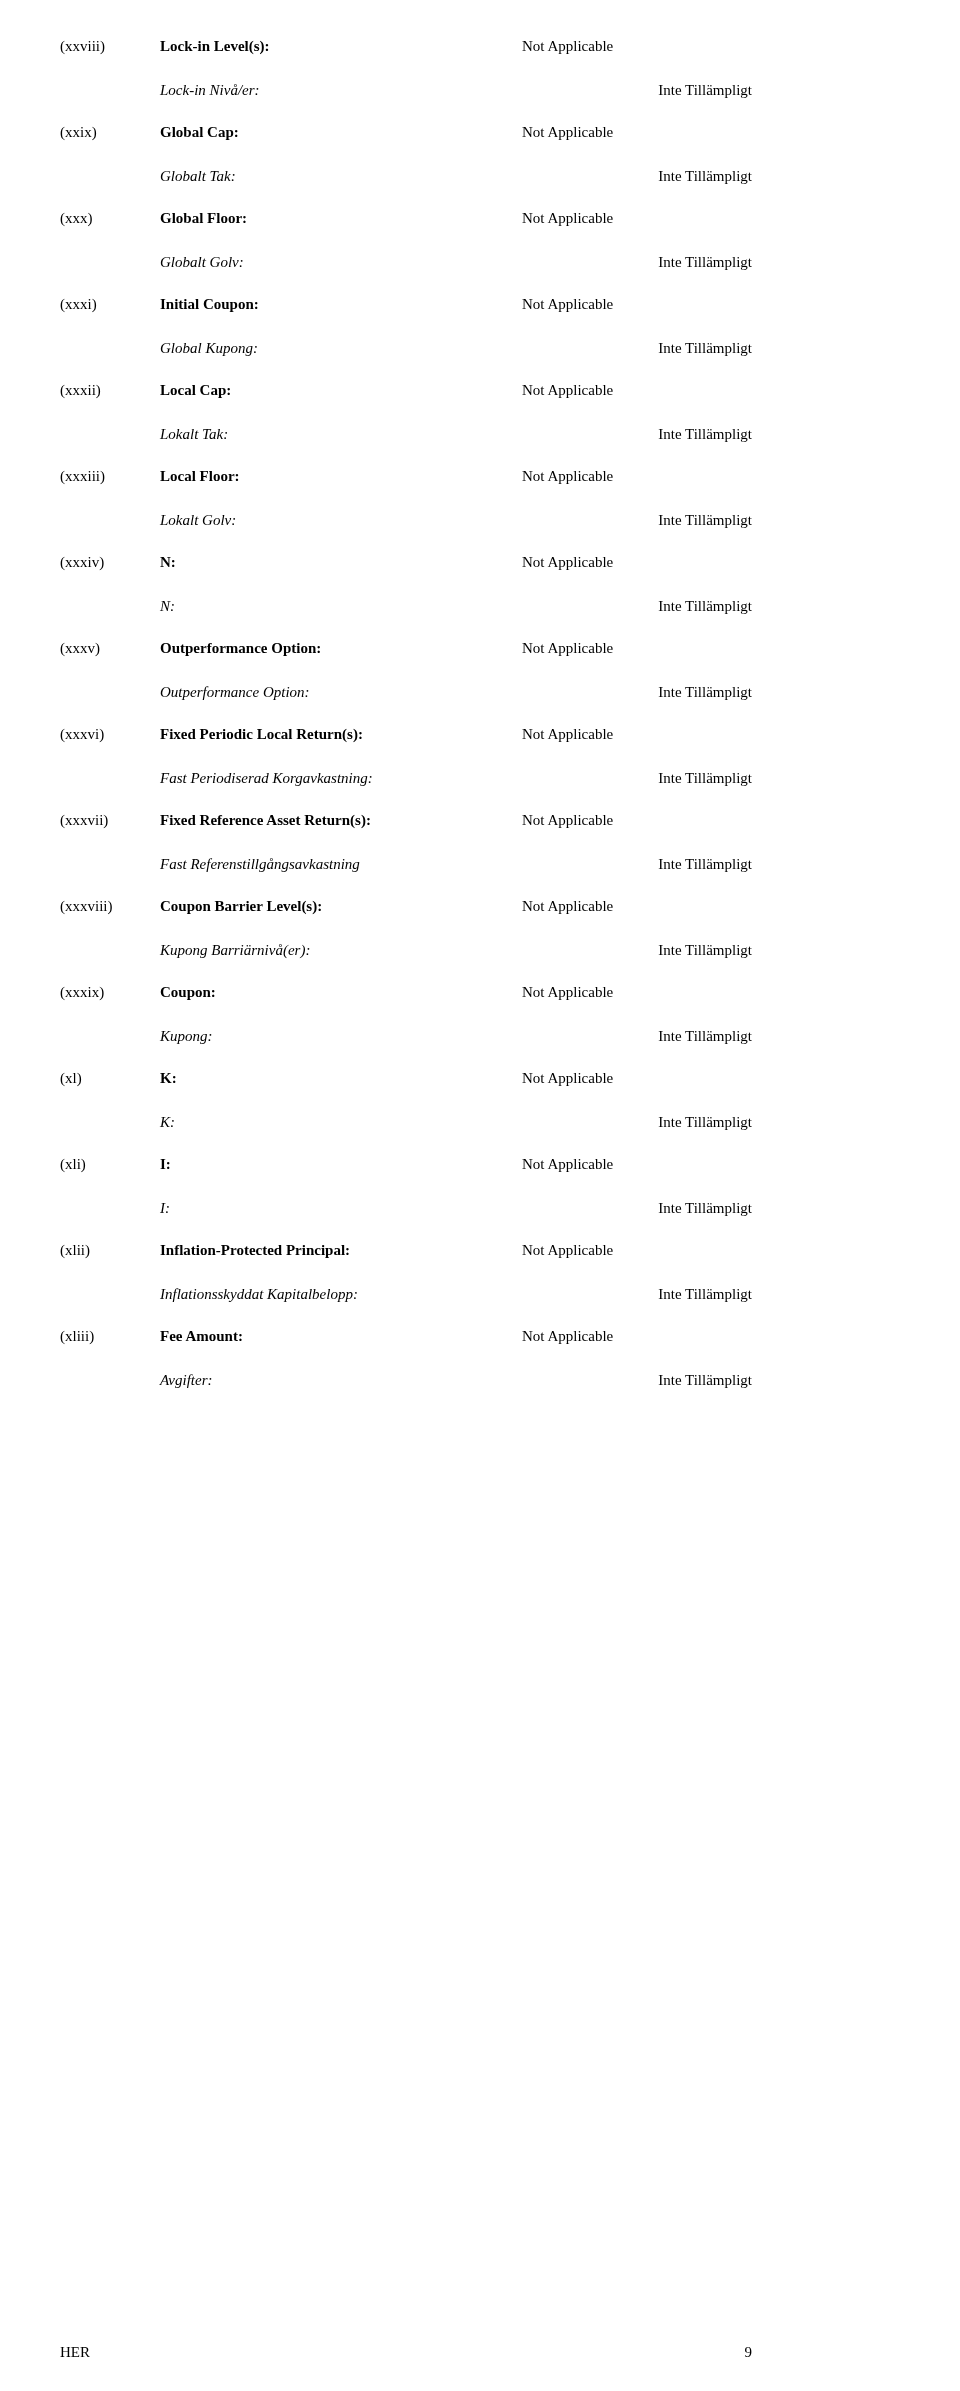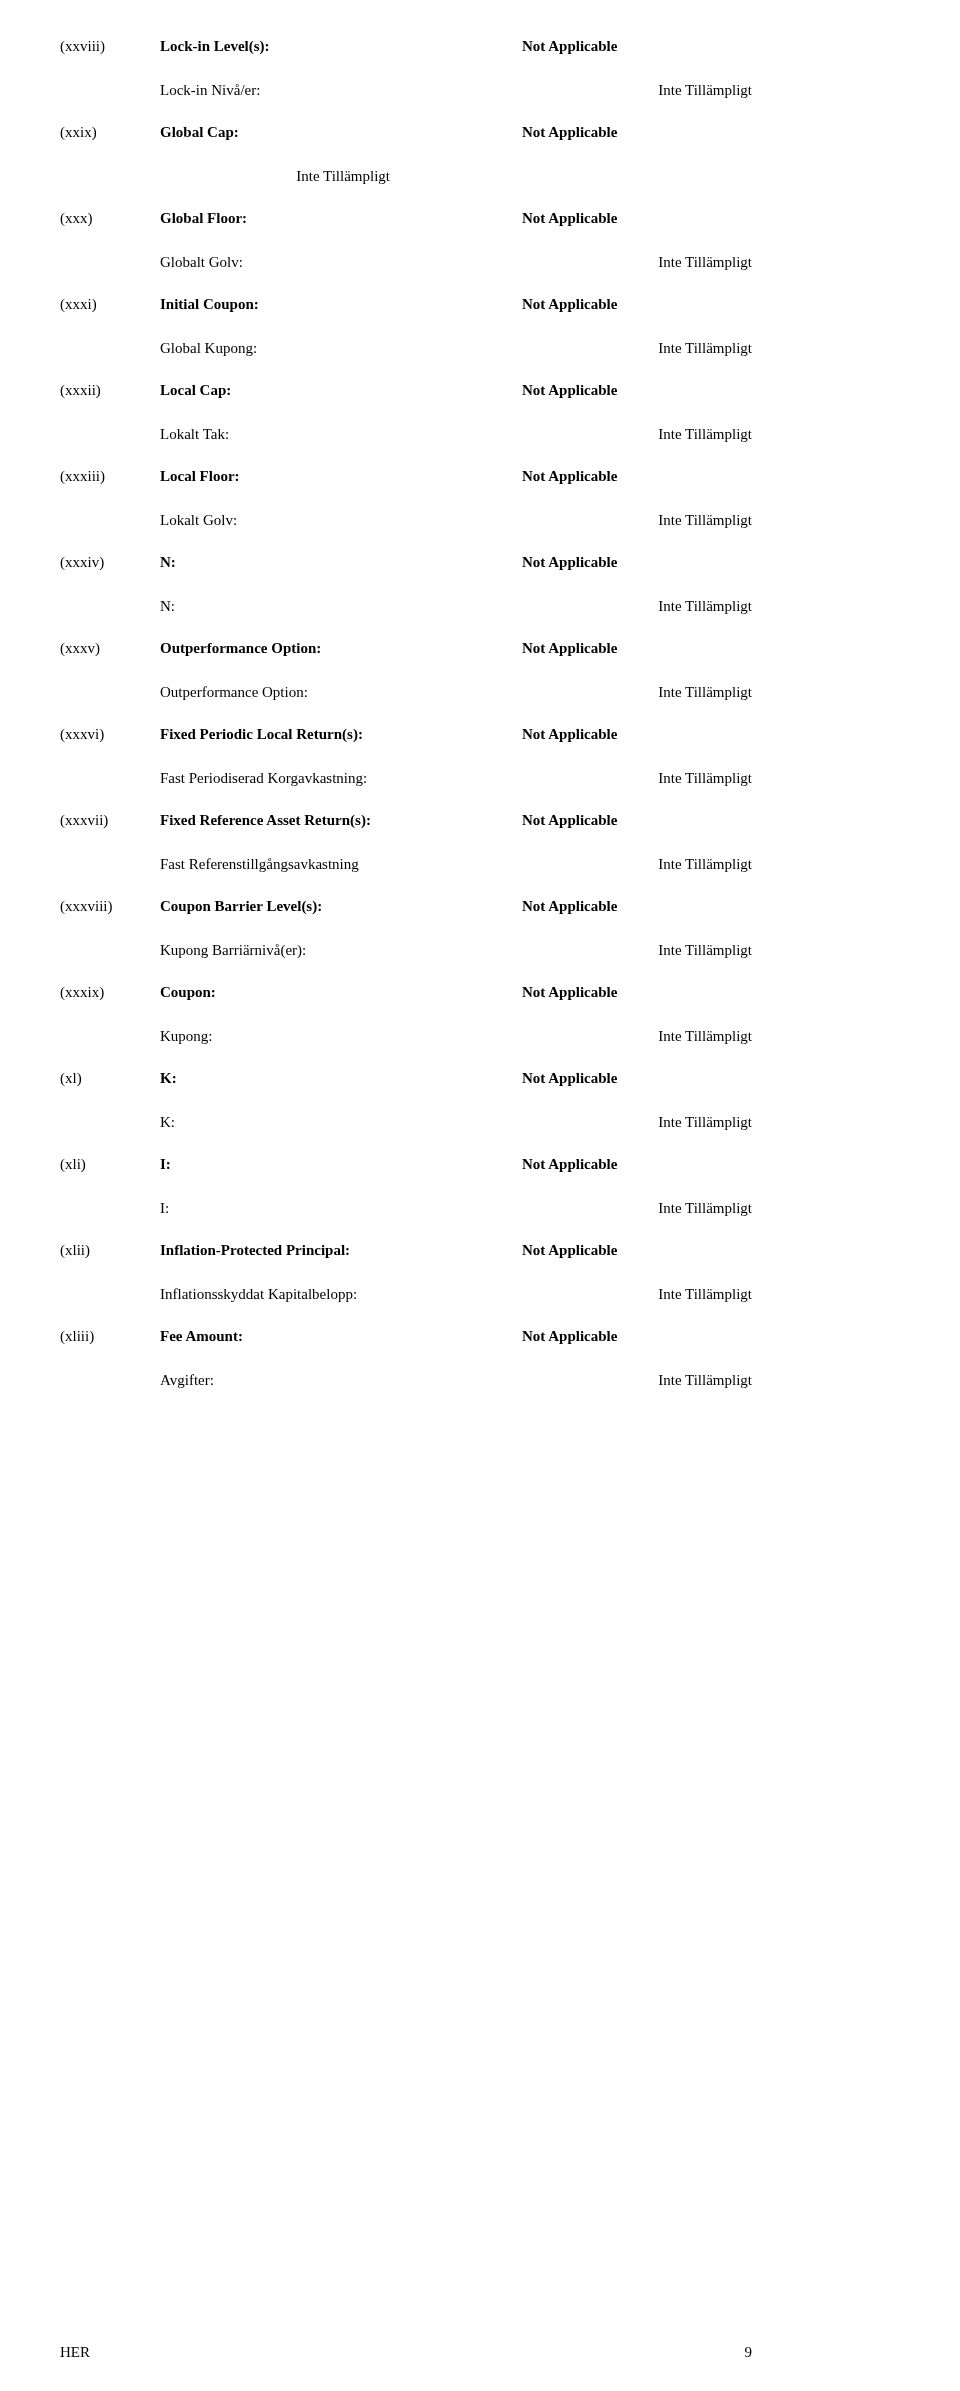--- a/index.html
+++ b/index.html
@@ -56,41 +56,41 @@
       font-weight: bold;
     }
 
     .col-value-right {
       width: 230px;
       min-width: 230px;
       text-align: left;
       font-size: 15px;
       padding-top: 8px;
       padding-bottom: 4px;
-      font-weight: bold;
     }
 
     .sub-row {
       display: flex;
       width: 100%;
       align-items: baseline;
       min-height: 40px;
     }
 
     .sub-col-number {
       width: 100px;
       min-width: 100px;
     }
 
     .sub-col-label {
       flex: 1;
       padding-right: 20px;
       font-size: 15px;
       padding-top: 6px;
       padding-bottom: 6px;
+      font-style: italic;
     }
 
     .sub-col-value {
       width: 230px;
       min-width: 230px;
       text-align: right;
       font-size: 15px;
       padding-top: 6px;
       padding-bottom: 6px;
     }
@@ -121,20 +121,21 @@
         <div class="sub-col-label">Lock-in Nivå/er:</div>
         <div class="sub-col-value">Inte Tillämpligt</div>
       </div>
       <div class="row">
         <div class="col-number">(xxix)</div>
         <div class="col-label">Global Cap:</div>
         <div class="col-value-right">Not Applicable</div>
       </div>
       <div class="sub-row">
         <div class="sub-col-number"></div>
+        <div class="sub-col-label">Globalt Tak:</div>
         <div class="sub-col-value">Inte Tillämpligt</div>
       </div>
       <div class="row">
         <div class="col-number">(xxx)</div>
         <div class="col-label">Global Floor:</div>
         <div class="col-value-right">Not Applicable</div>
       </div>
       <div class="sub-row">
         <div class="sub-col-number"></div>
         <div class="sub-col-label">Globalt Golv:</div>

